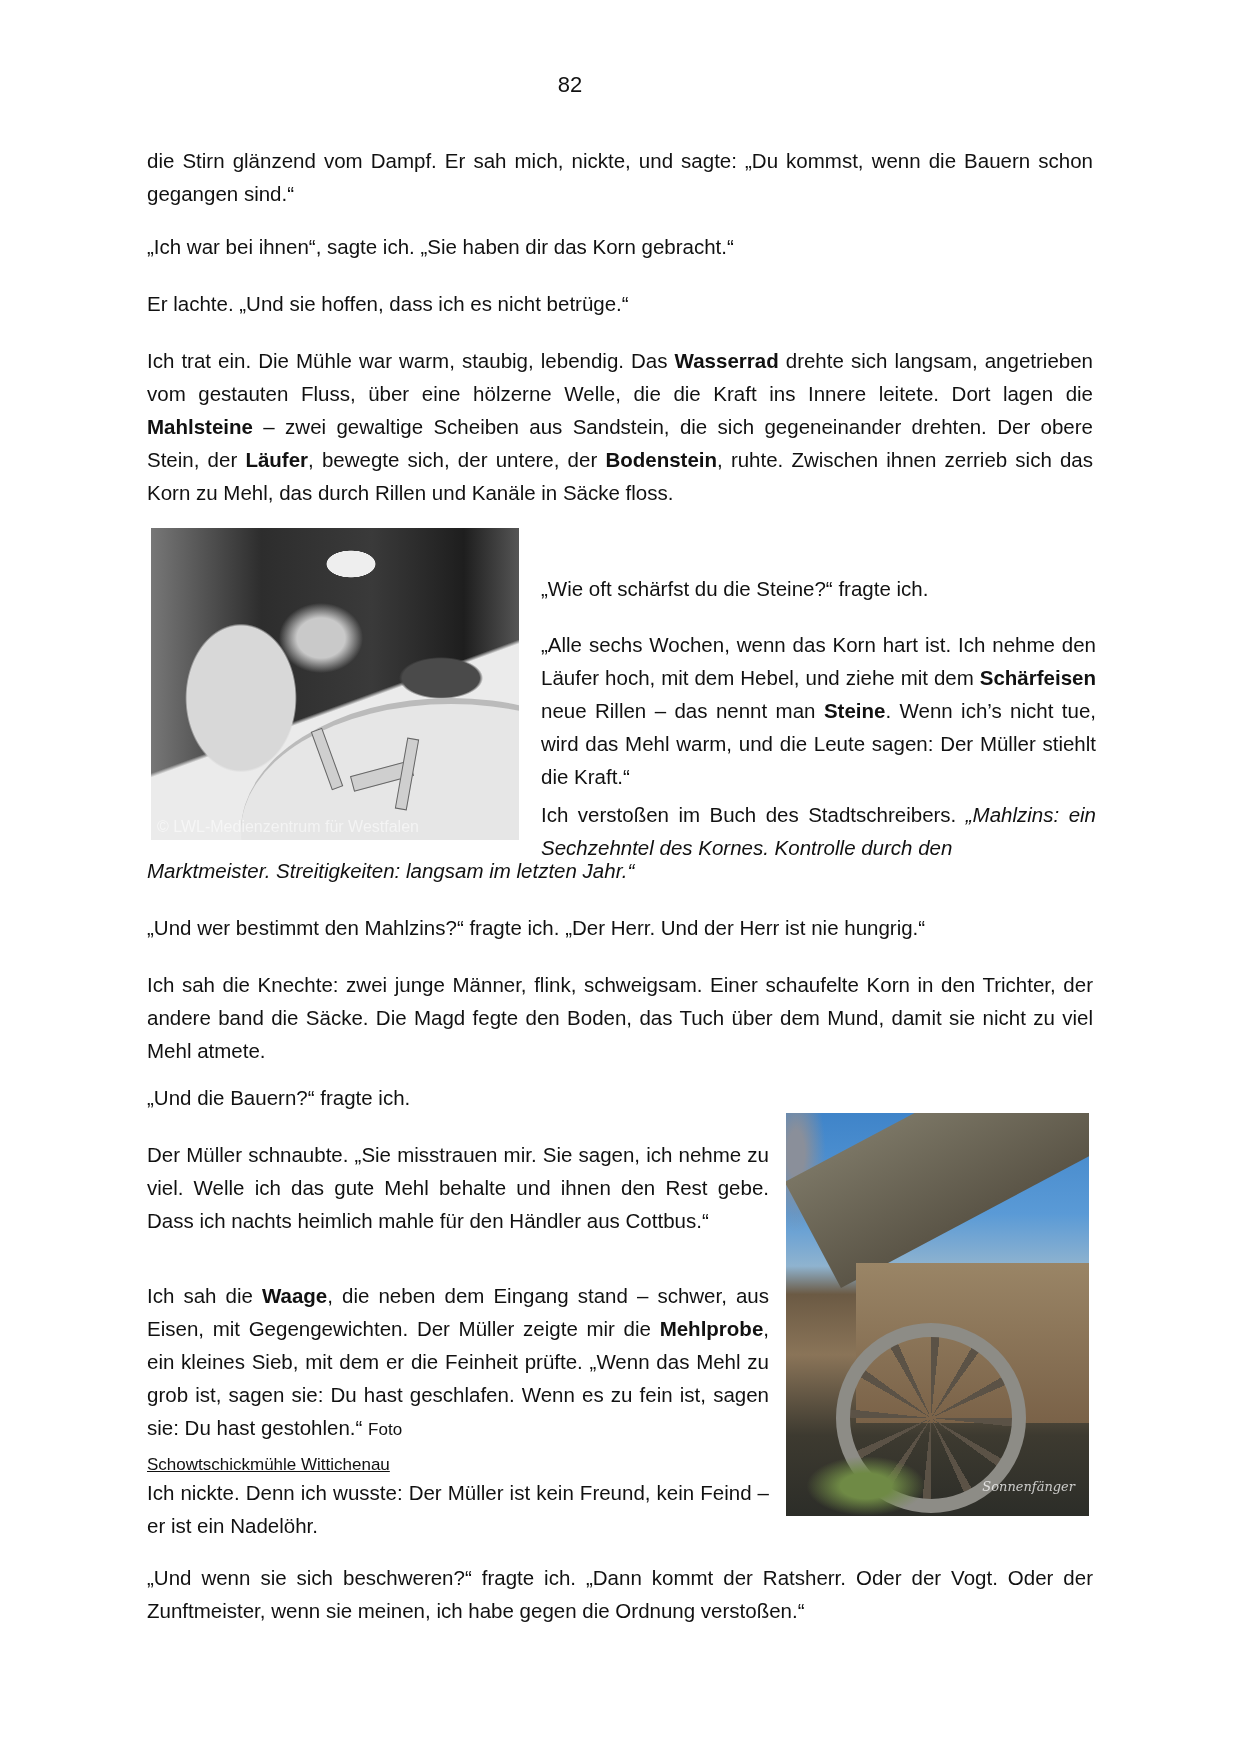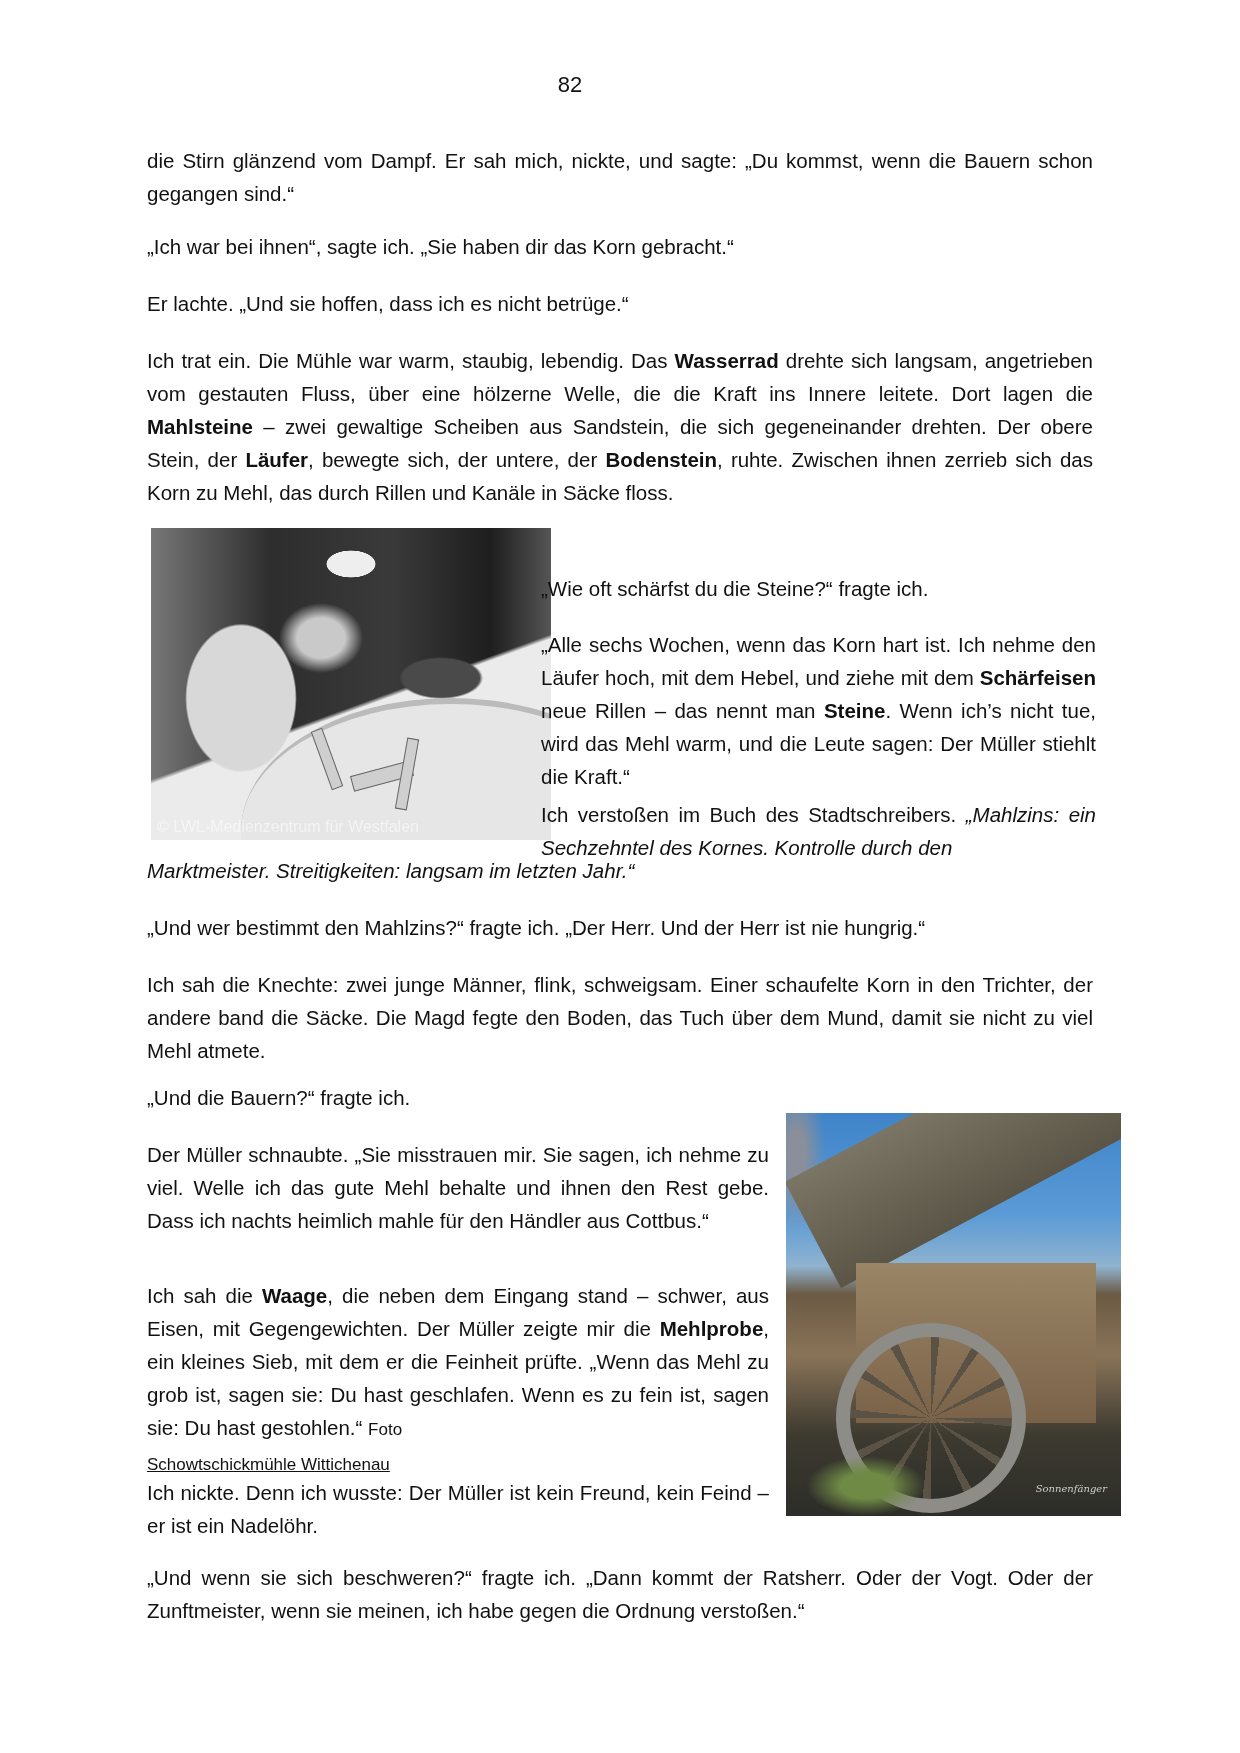--- a/index.html
+++ b/index.html
@@ -6,21 +6,21 @@
   body { width: 1240px; height: 1753px; position: relative; overflow: hidden;
          font-family: "Liberation Sans", "DejaVu Sans", sans-serif; color: #111; }
   .page-num { position: absolute; top: 72px; left: 0; width: 1140px; text-align: center;
               font-size: 22px; }
   .p { position: absolute; left: 147px; width: 946px; font-size: 20.5px; line-height: 33px;
        text-align: justify; margin: 0; }
   .p b { font-weight: bold; }
   .p i { font-style: italic; }
   .narrow-r { left: 541px; width: 555px; }
   .narrow-l { width: 622px; }
-  .photo { position: absolute; overflow: hidden; padding-left: 32px; }
+  .photo { position: absolute; overflow: hidden; }
   .photo1 { left: 151px; top: 528px; width: 368px; height: 312px;
     background:
       radial-gradient(ellipse 40px 22px at 200px 36px, #eee 60%, transparent 62%),
       radial-gradient(ellipse 60px 50px at 170px 110px, #c9c9c9 40%, transparent 70%),
       radial-gradient(ellipse 70px 35px at 290px 150px, #4a4a4a 55%, transparent 60%),
       radial-gradient(ellipse 90px 120px at 90px 170px, #d8d8d8 60%, transparent 62%),
       linear-gradient(160deg, transparent 55%, #ebebeb 56%),
       linear-gradient(90deg, #777 0%, #2d2d2d 30%, #3a3a3a 60%, #1e1e1e 85%, #555 100%);
   }
   .photo1 .wm { position: absolute; left: 6px; bottom: 4px; font-size: 16px; color: rgba(255,255,255,0.55); white-space: nowrap; }
@@ -36,21 +36,21 @@
   .photo2 .wall { position: absolute; left: 70px; top: 150px; width: 240px; height: 160px;
                   background: linear-gradient(180deg, #9a8566, #7a6248); }
   .photo2 .wheel { position: absolute; left: 50px; top: 210px; width: 190px; height: 190px;
                    border-radius: 50%; border: 14px solid #8d8c86; box-sizing: border-box;
                    background: repeating-conic-gradient(#5b5246 0 6deg, transparent 6deg 30deg); }
   .photo2 .tree { position: absolute; left: 0; top: 0; width: 40px; height: 120px;
                   background: radial-gradient(ellipse at 10px 40px, #8a8f9a 20%, transparent 70%); }
   .photo2 .grass { position: absolute; left: 20px; bottom: 0; width: 120px; height: 60px;
                    background: radial-gradient(ellipse, #6f8a45 30%, transparent 70%); }
   .photo2 .sig { position: absolute; right: 14px; bottom: 22px; color: rgba(255,255,255,0.75);
-                 font-family: "DejaVu Serif", serif; font-style: italic; font-size: 10px; }
+                 font-family: "DejaVu Serif", serif; font-style: italic; font-size: 13px; }
   .caption { font-size: 17px; }
   .caption-link { font-size: 17px; text-decoration: underline; display: inline; }
 </style>
 </head>
 <body>
 
 <div class="page-num">82</div>
 
 <p class="p" style="top:144px">die Stirn glänzend vom Dampf. Er sah mich, nickte, und sagte: „Du kommst, wenn die Bauern schon gegangen sind.“</p>
 <p class="p" style="top:230px">„Ich war bei ihnen“, sagte ich. „Sie haben dir das Korn gebracht.“</p>

